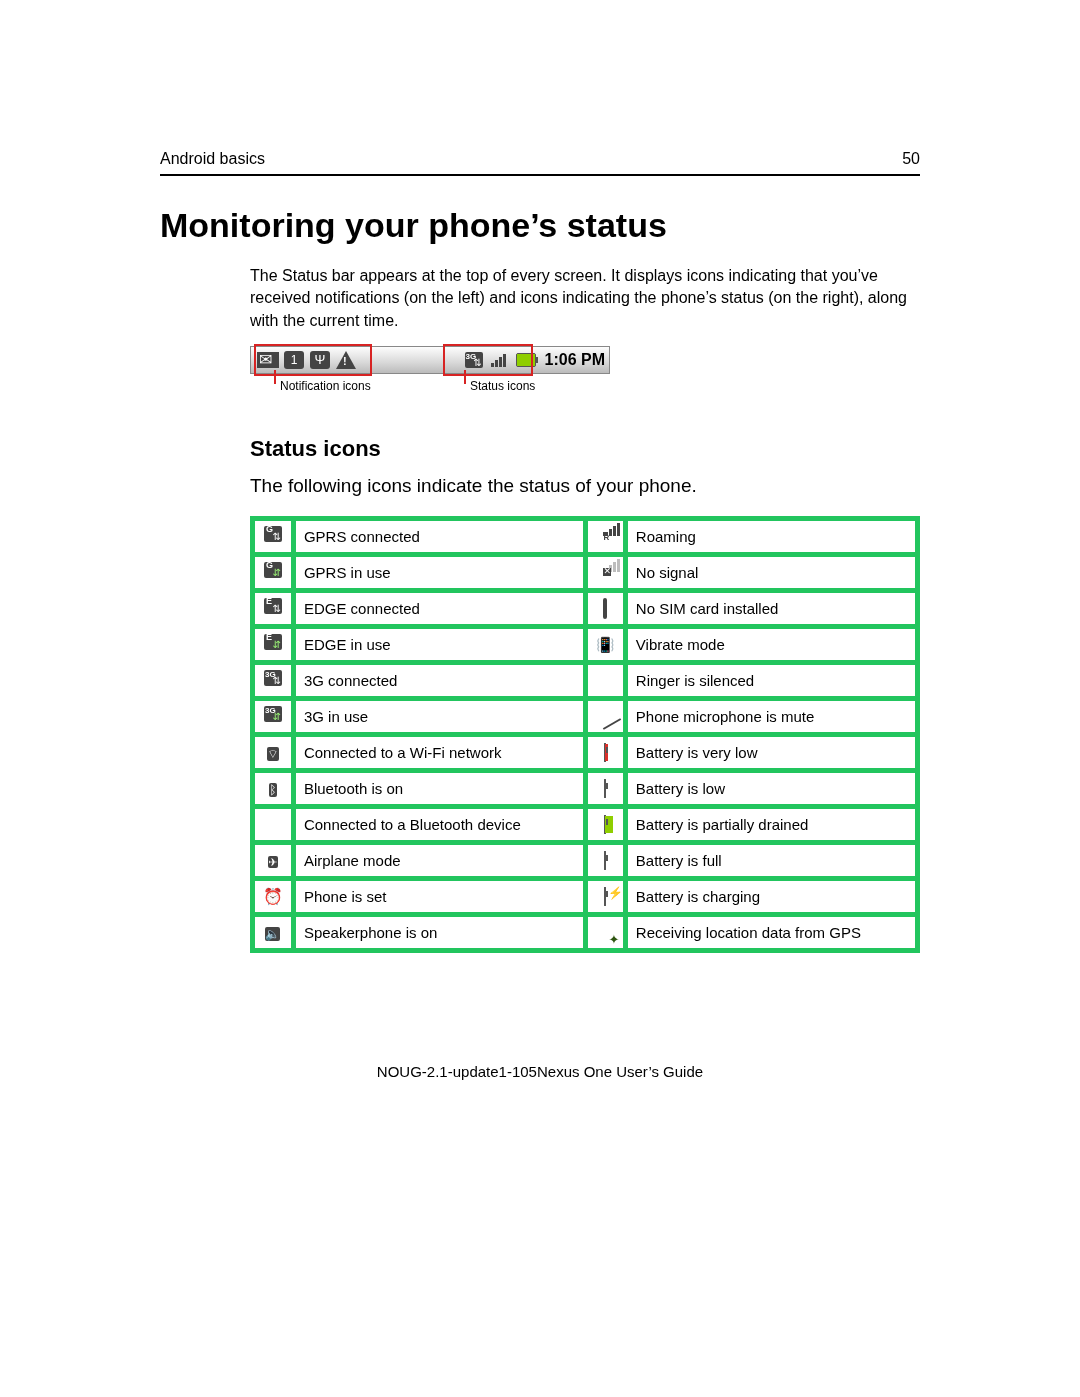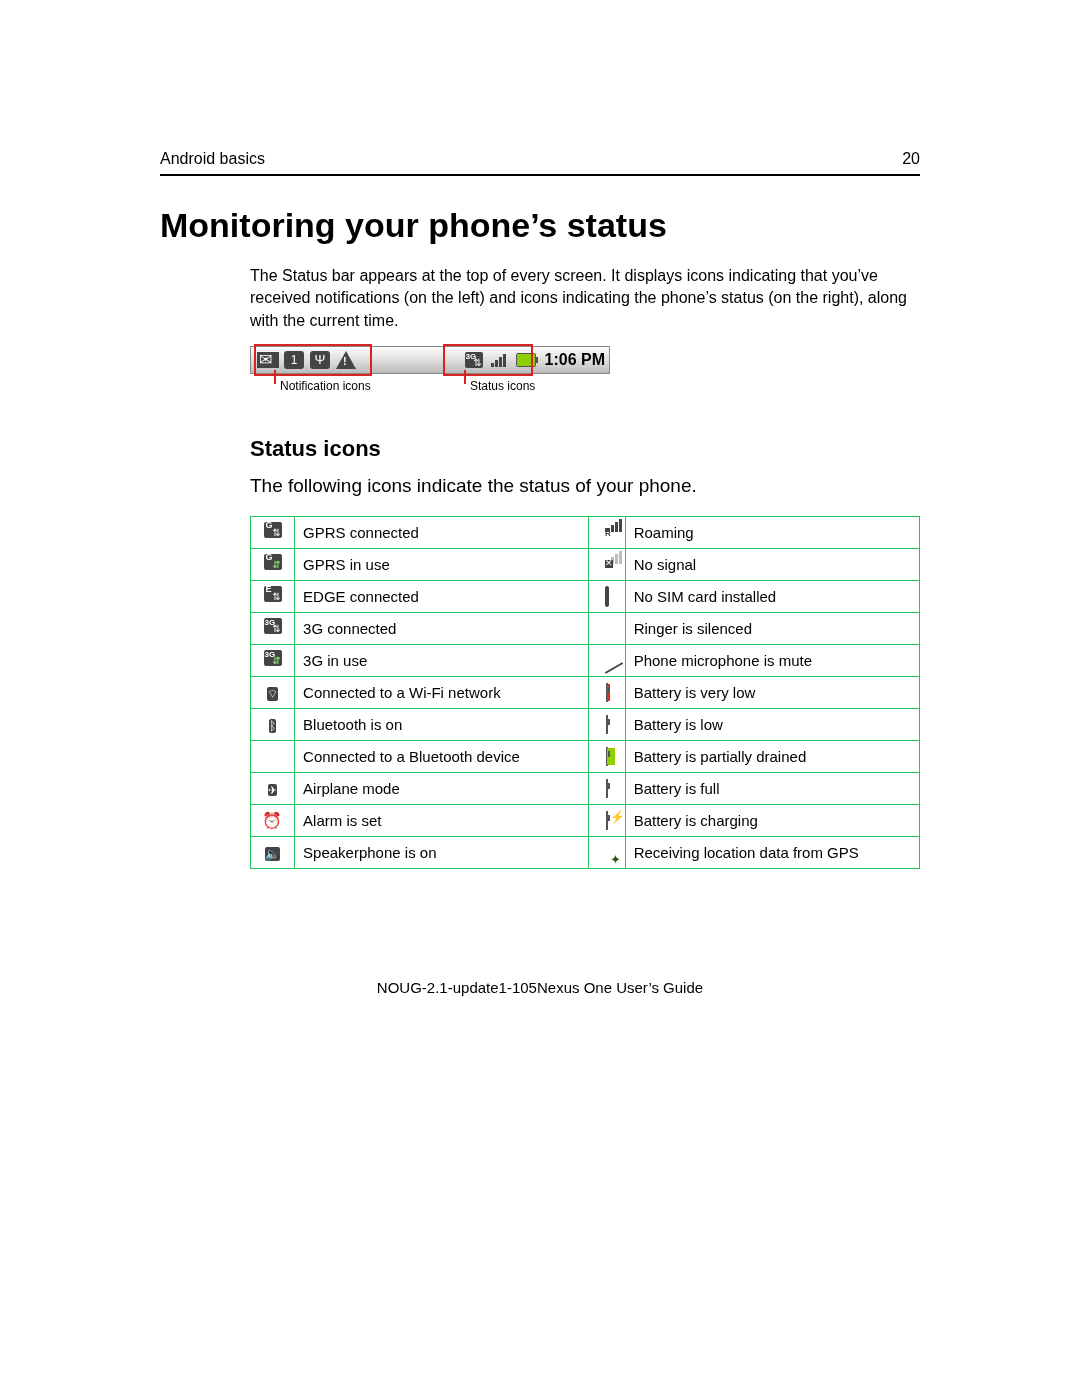--- a/index.html
+++ b/index.html
@@ -112,21 +112,21 @@
   }
 
   .sub-lead { font-size: 19px; margin: 4px 0 16px 0; }
 
   table.icons {
     border-collapse: collapse;
     width: 100%;
     font-size: 15px;
   }
   table.icons td {
-    border: 1px solid #22c55e;
+    border: 5px solid #22c55e;
     padding: 5px 8px;
     vertical-align: middle;
   }
   table.icons td.icon-cell {
     width: 34px;
     text-align: center;
   }
   table.icons td.desc-cell { width: 44%; }
 
   
@@ -204,21 +204,21 @@
     font-size: 15px;
   }
 </style>
 </head>
 <body>
 
 <div class="page">
 
   <div class="running-head">
     <span>Android basics</span>
-    <span>20</span>
+    <span>50</span>
   </div>
 
   <h1>Monitoring your phone’s status</h1>
 
   <div class="body-block">
 
     <p class="para">The Status bar appears at the top of every screen. It displays icons indicating that you’ve received notifications (on the left) and icons indicating the phone’s status (on the right), along with the current time.</p>
 
     <div class="statusbar">
       <span class="sb-icon">
@@ -280,20 +280,26 @@
         <td class="icon-cell"><span class="ic-bars ic-nosig"><span></span><span></span><span></span><span></span><span class="x"></span></span></td>
         <td class="desc-cell">No signal</td>
       </tr>
       <tr>
         <td class="icon-cell"><span class="ic ic-data" data-letter="E"></span></td>
         <td class="desc-cell">EDGE connected</td>
         <td class="icon-cell"><span class="ic-sim"></span></td>
         <td class="desc-cell">No SIM card installed</td>
       </tr>
       <tr>
+        <td class="icon-cell"><span class="ic ic-data use" data-letter="E"></span></td>
+        <td class="desc-cell">EDGE in use</td>
+        <td class="icon-cell"><span class="ic-vibe">📳</span></td>
+        <td class="desc-cell">Vibrate mode</td>
+      </tr>
+      <tr>
         <td class="icon-cell"><span class="ic ic-3g"></span></td>
         <td class="desc-cell">3G connected</td>
         <td class="icon-cell"><span class="ic-mutespk"></span></td>
         <td class="desc-cell">Ringer is silenced</td>
       </tr>
       <tr>
         <td class="icon-cell"><span class="ic ic-3g use"></span></td>
         <td class="desc-cell">3G in use</td>
         <td class="icon-cell"><span class="ic-micmute"></span></td>
         <td class="desc-cell">Phone microphone is mute</td>
@@ -317,21 +323,21 @@
         <td class="desc-cell">Battery is partially drained</td>
       </tr>
       <tr>
         <td class="icon-cell"><span class="ic-plane">✈</span></td>
         <td class="desc-cell">Airplane mode</td>
         <td class="icon-cell"><span class="ic-batt full"><span class="fill"></span></span></td>
         <td class="desc-cell">Battery is full</td>
       </tr>
       <tr>
         <td class="icon-cell"><span class="ic-alarm">⏰</span></td>
-        <td class="desc-cell">Alarm is set</td>
+        <td class="desc-cell">Phone is set</td>
         <td class="icon-cell"><span class="ic-batt chg"><span class="fill"></span></span></td>
         <td class="desc-cell">Battery is charging</td>
       </tr>
       <tr>
         <td class="icon-cell"><span class="ic-bt">🔈</span></td>
         <td class="desc-cell">Speakerphone is on</td>
         <td class="icon-cell"><span class="ic-gps2"></span></td>
         <td class="desc-cell">Receiving location data from GPS</td>
       </tr>
     </tbody>

